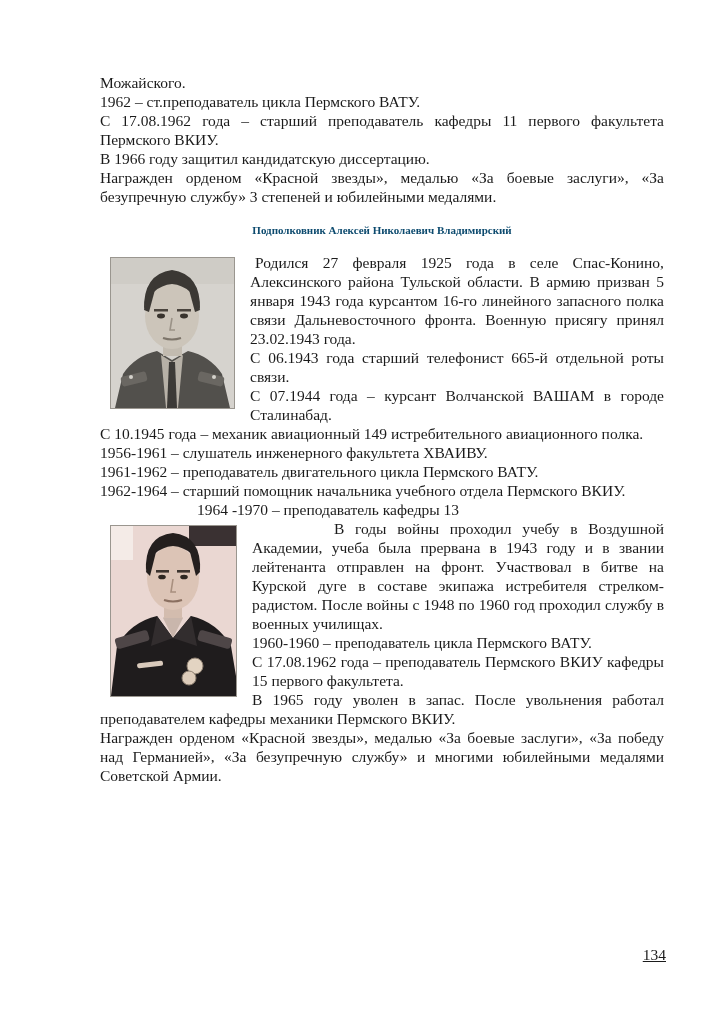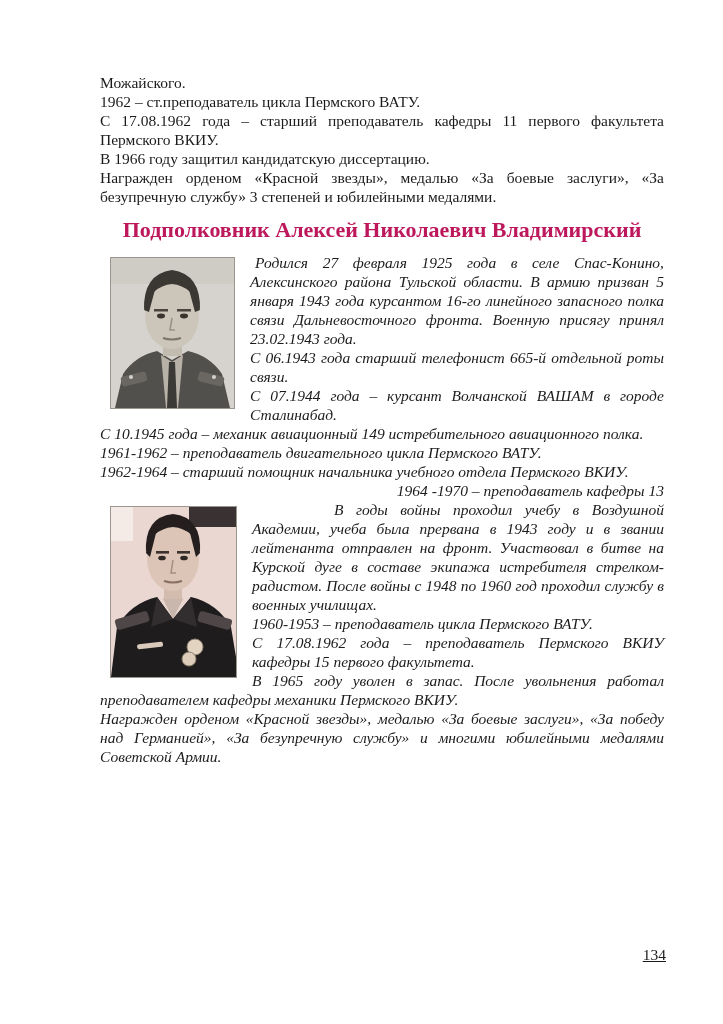--- a/index.html
+++ b/index.html
@@ -18,38 +18,38 @@
     width:564px;
   }
   p{
     margin:0;
     font-size:15.5px;
     line-height:19px;
     text-align:justify;
   }
   h2{
     margin:14px 0 13px 0;
-    font-size:22px;
+    font-size:11px;
     line-height:20px;
     text-align:center;
     font-weight:bold;
-    color:#be185d;
+    color:#0c4a6e;
   }
   .photo{
     float:left;
     margin:4px 15px 6px 10px;
     border:1px solid #9a968f;
     display:block;
   }
   .photo1{width:123px;height:150px;}
   .photo2{width:125px;height:170px;margin-top:6px;}
-  .indent-line{padding-left:97px;text-align:right;}
+  .indent-line{padding-left:97px;text-align:left;}
   .first-indent{text-indent:82px;}
   .small-indent{text-indent:5px;}
-  .section{overflow:visible;font-style:italic;}
+  .section{overflow:visible;}
   .page-number{
     position:absolute;
     top:945px;
     right:57px;
     font-size:15.5px;
     line-height:19px;
     text-decoration:underline;
   }
 </style>
 </head>
@@ -97,20 +97,21 @@
         <ellipse cx="73" cy="58" rx="4" ry="2.4" fill="#39342e"></ellipse>
 
         <path d="M61,60 L59,72 L64,72" stroke="#9a9287" stroke-width="1.6" fill="none"></path>
         <path d="M52,80 Q61,83 70,80" stroke="#7d756a" stroke-width="2" fill="none"></path>
       </svg>
 
       <p class="small-indent">Родился 27 февраля 1925 года в селе Спас-Конино, Алексинского района Тульской области. В армию призван 5 января 1943 года курсантом 16-го линейного запасного полка связи Дальневосточного фронта. Военную присягу принял 23.02.1943 года.</p>
       <p>С 06.1943 года старший телефонист 665-й отдельной роты связи.</p>
       <p>С 07.1944 года – курсант Волчанской ВАШАМ в городе Сталинабад.</p>
       <p>С 10.1945 года – механик авиационный 149 истребительного авиационного полка.</p>
+      <p>1956-1961 – слушатель инженерного факультета ХВАИВУ.</p>
       <p>1961-1962 – преподаватель двигательного цикла Пермского ВАТУ.</p>
       <p>1962-1964 – старший помощник начальника учебного отдела Пермского ВКИУ.</p>
       <p class="indent-line">1964 -1970 – преподаватель кафедры 13</p>
     </div>
 
 
     <div class="section">
       <svg class="photo photo2" viewBox="0 0 125 170" xmlns="http://www.w3.org/2000/svg" preserveAspectRatio="none">
         <rect x="0" y="0" width="125" height="170" fill="#ead7d2"></rect>
         <rect x="0" y="0" width="22" height="34" fill="#f4ebe7"></rect>
@@ -142,21 +143,21 @@
         <rect x="45" y="44" width="13" height="2.6" fill="#3c332e"></rect>
         <rect x="66" y="44" width="13" height="2.6" fill="#3c332e"></rect>
         <ellipse cx="51" cy="51" rx="3.8" ry="2.3" fill="#2e2722"></ellipse>
         <ellipse cx="73" cy="51" rx="3.8" ry="2.3" fill="#2e2722"></ellipse>
 
         <path d="M62,53 L60,66 L65,66" stroke="#a88f7f" stroke-width="1.6" fill="none"></path>
         <path d="M53,74 Q62,77 71,74" stroke="#8a6f60" stroke-width="2" fill="none"></path>
       </svg>
 
       <p class="first-indent">В годы войны проходил учебу в Воздушной Академии, учеба была прервана в 1943 году и в звании лейтенанта отправлен на фронт. Участвовал в битве на Курской дуге в составе экипажа истребителя стрелком-радистом. После войны с 1948 по 1960 год проходил службу в военных училищах.</p>
-      <p>1960-1953 – преподаватель цикла Пермского ВАТУ.</p>
+      <p>1960-1960 – преподаватель цикла Пермского ВАТУ.</p>
       <p>С 17.08.1962 года – преподаватель Пермского ВКИУ кафедры 15 первого факультета.</p>
       <p>В 1965 году уволен в запас. После увольнения работал преподавателем кафедры механики Пермского ВКИУ.</p>
       <p>Награжден орденом «Красной звезды», медалью «За боевые заслуги», «За победу над Германией», «За безупречную службу» и многими юбилейными медалями Советской Армии.</p>
     </div>
 
   </div>
 
   <div class="page-number">134</div>
 </div>
 

